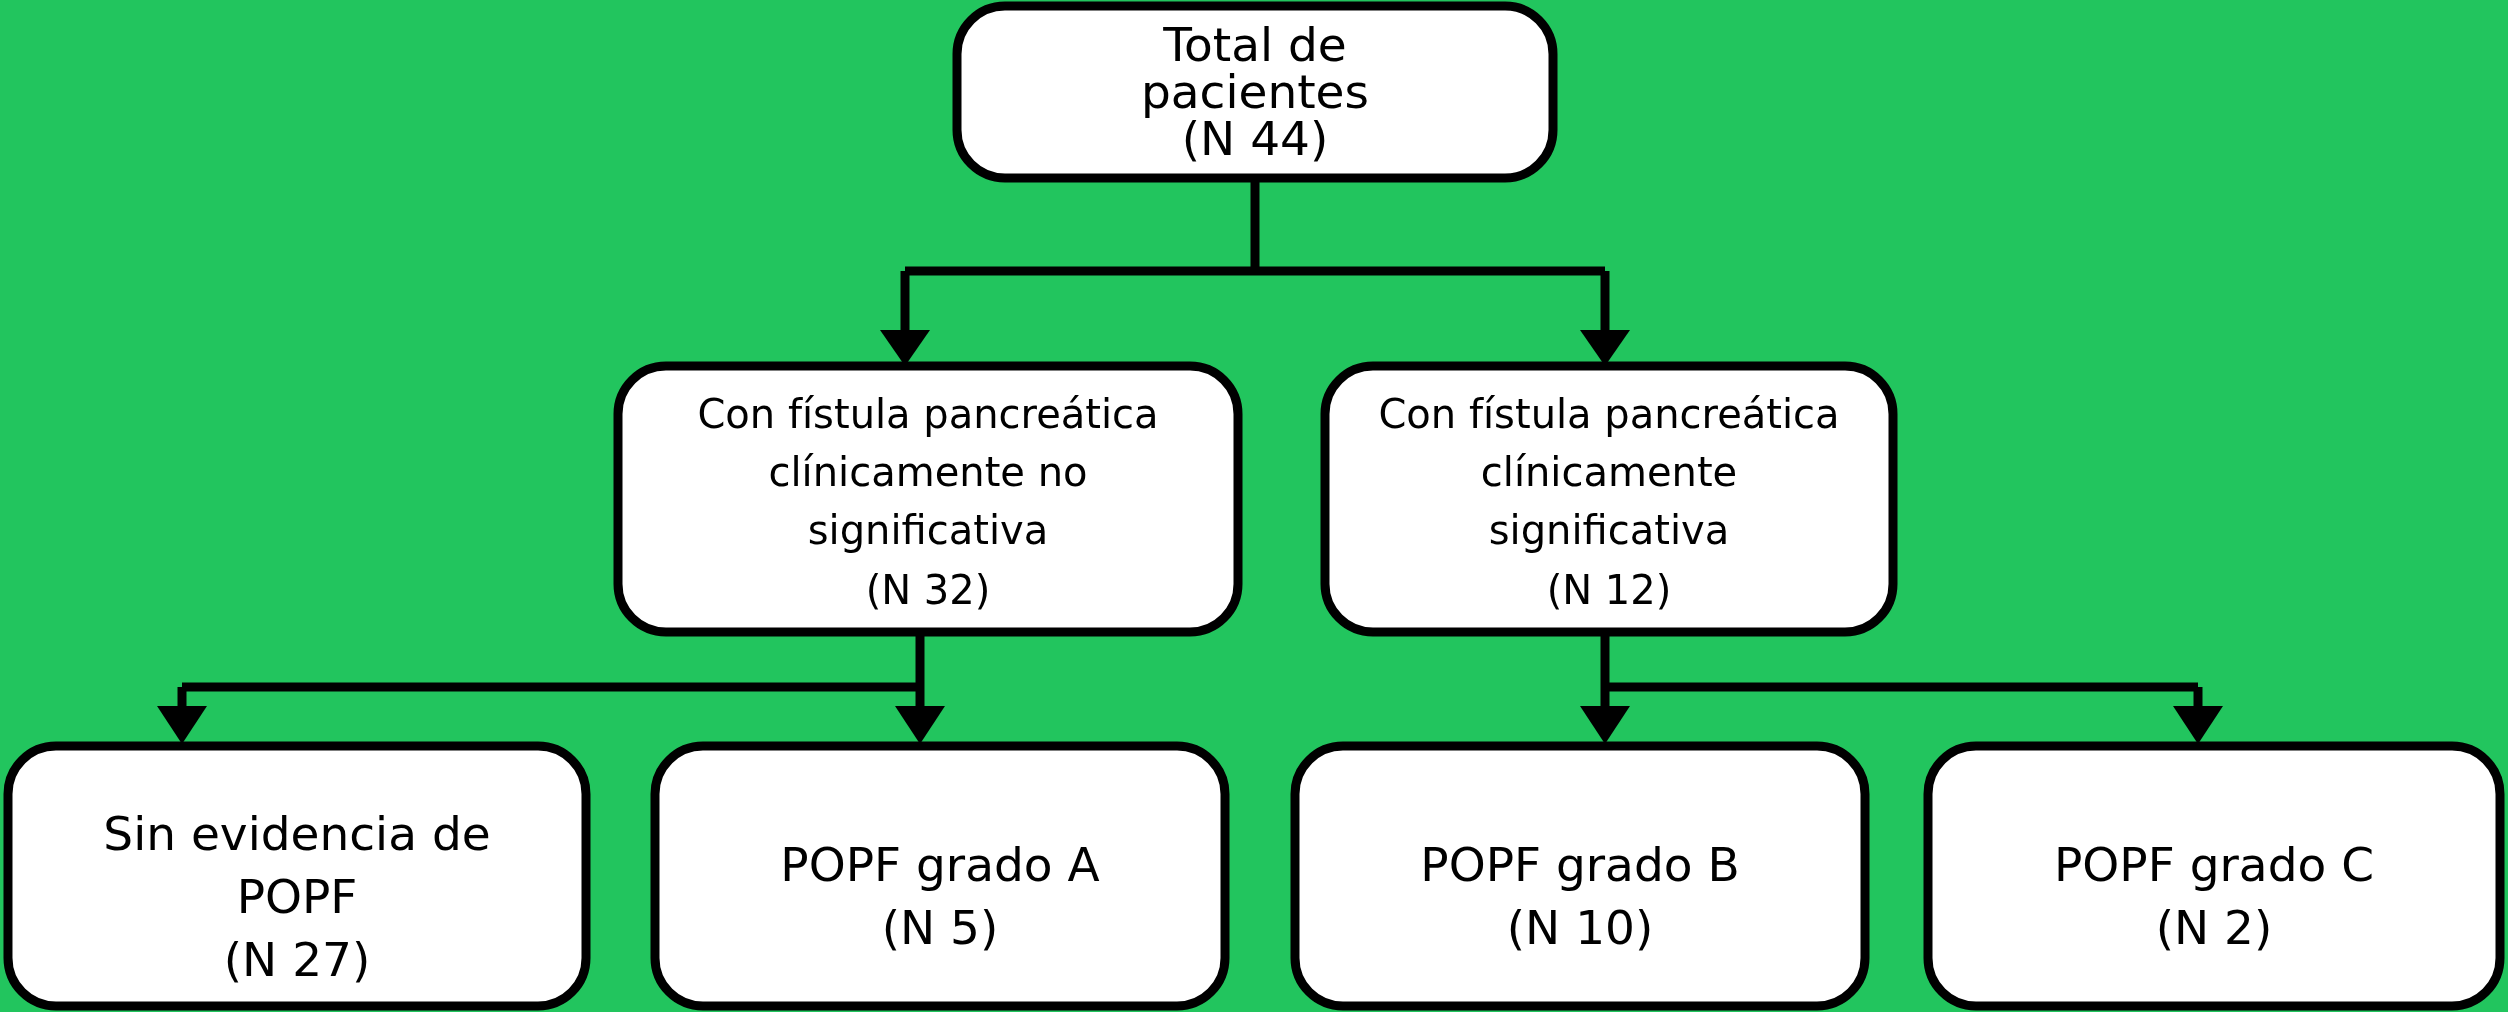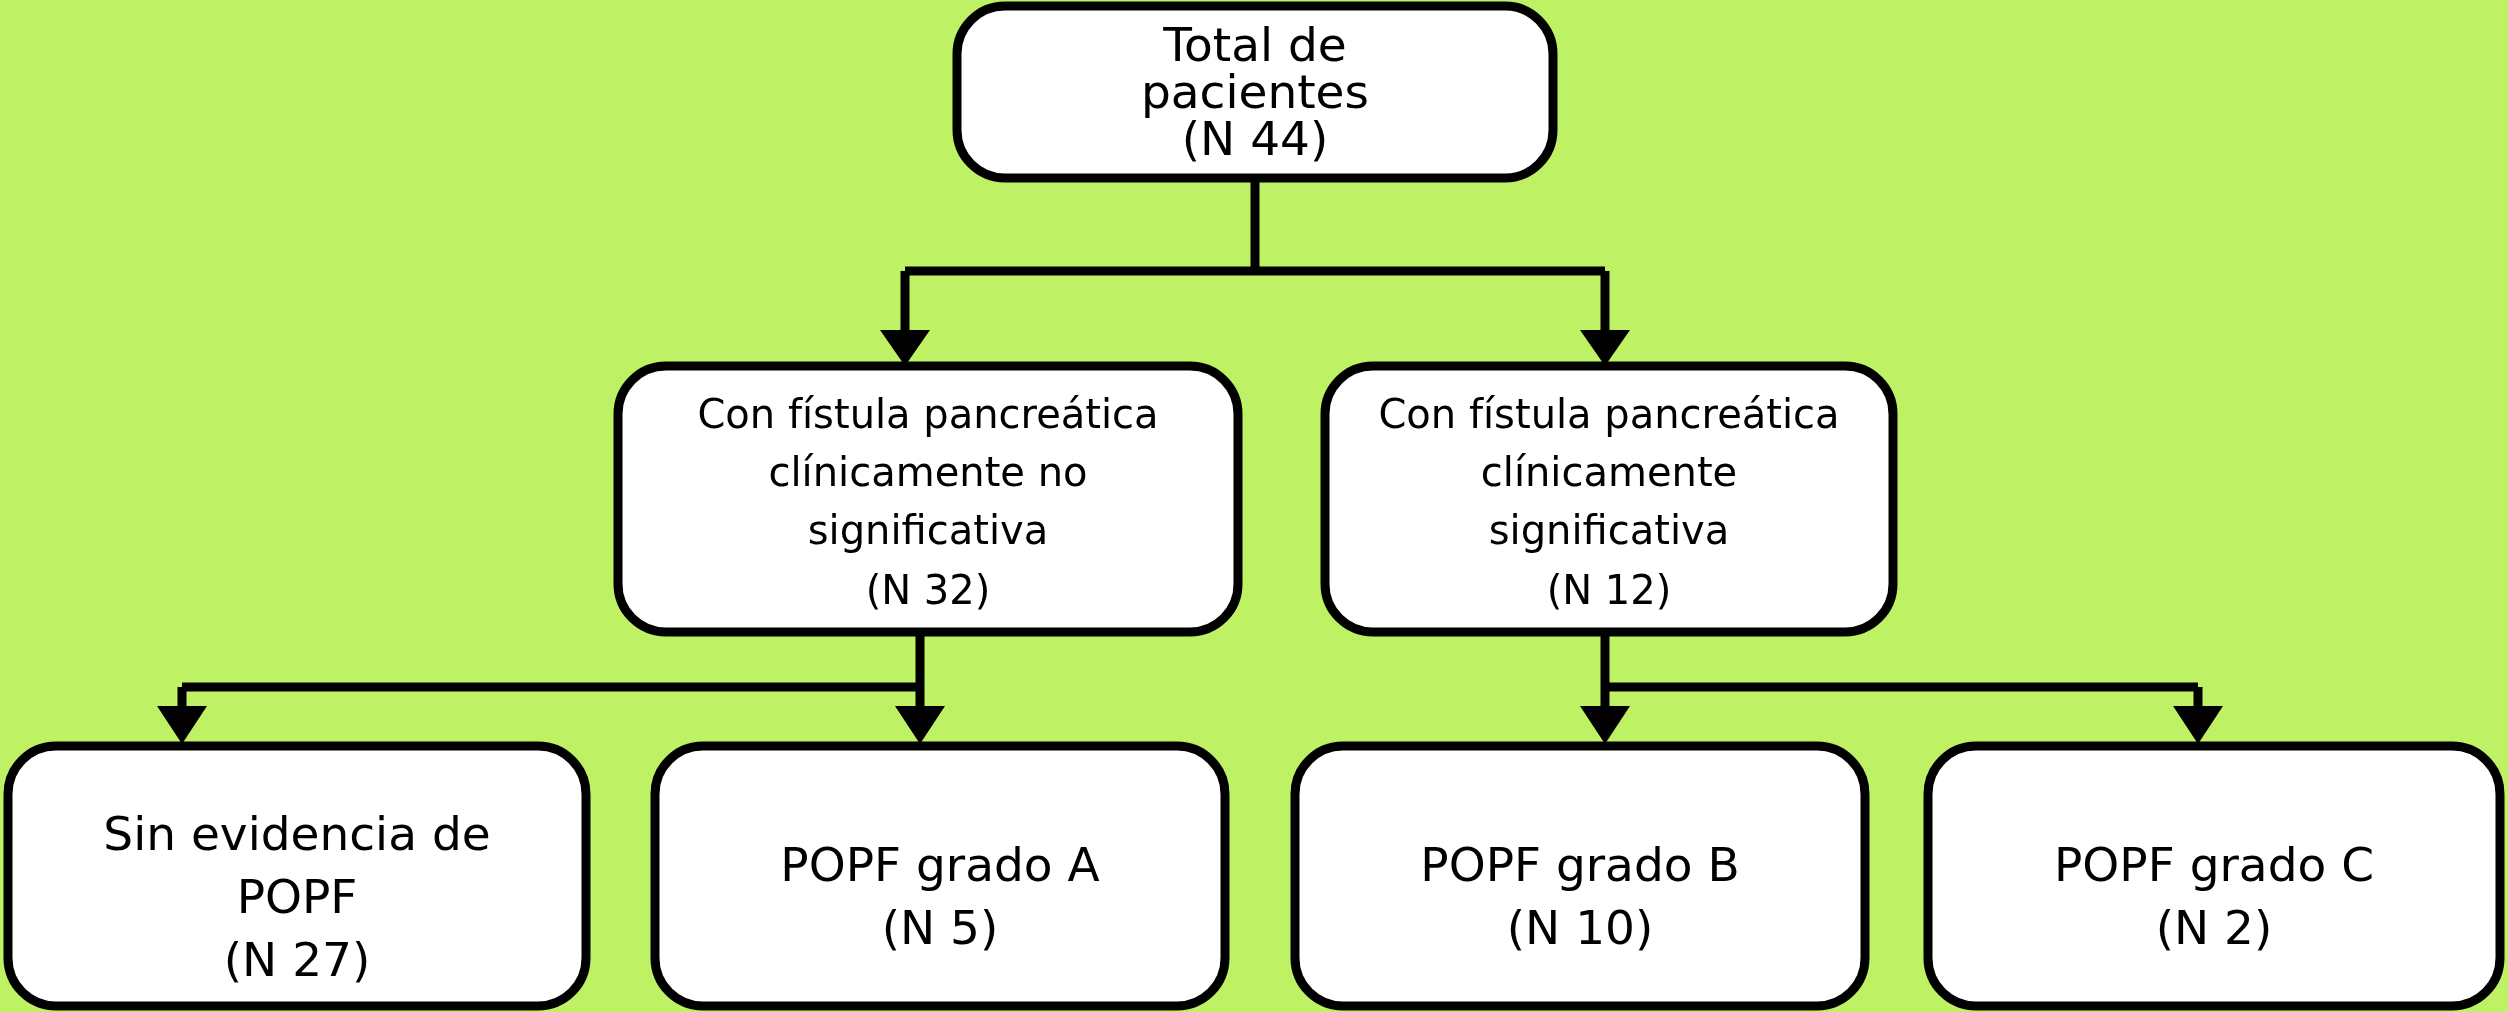--- a/index.html
+++ b/index.html
@@ -11,21 +11,21 @@
   body {
     width: 2508px;
     height: 1012px;
     overflow: hidden;
     font-family: "DejaVu Sans", "Liberation Sans", sans-serif;
   }
   #flowchart-root {
     position: relative;
     width: 2508px;
     height: 1012px;
-    background: #bef264;
+    background: #22c55e;
     text-decoration: underline;
   }
   svg#diagram {
     display: block;
     width: 2508px;
     height: 1012px;
   }
   .node-box {
     fill: #ffffff;
     stroke: #000000;

